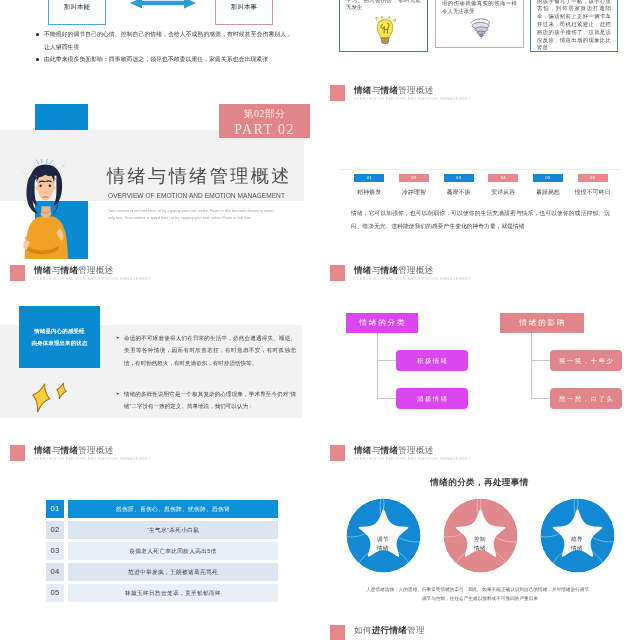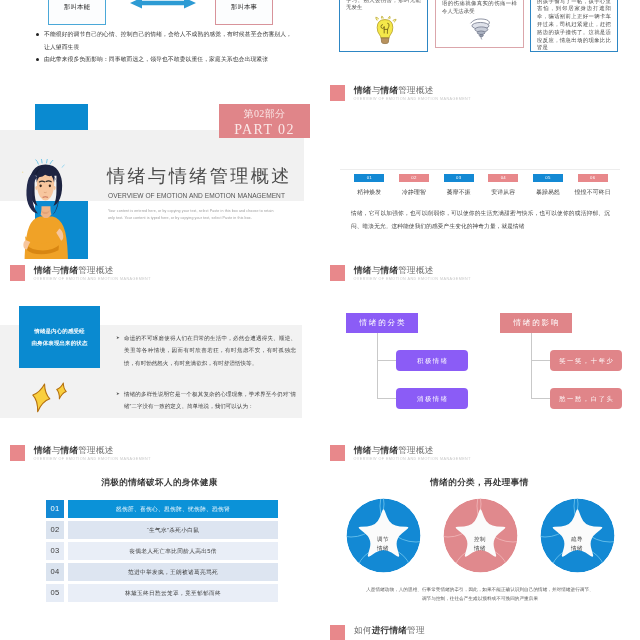--- a/index.html
+++ b/index.html
@@ -64,21 +64,21 @@
   .s5-b2{left:124px;top:128px;width:172px;}
   .s5-spark{position:absolute;left:24px;top:119px;width:46px;height:40px;}
 
   
   .s6-root{position:absolute;height:20px;line-height:20px;text-align:center;color:#fff;
            font-size:7.6px;letter-spacing:1.8px;text-indent:1.8px;}
   .s6-ch{position:absolute;height:21px;line-height:21px;text-align:center;color:#fff;
          font-size:6.3px;letter-spacing:1.6px;text-indent:1.6px;border-radius:4px;}
   .s6-v{position:absolute;width:1px;background:#c9c9c9;}
   .s6-h{position:absolute;height:1px;background:#c9c9c9;}
-  .bluebg{background:#8b5cf6}
+  .bluebg{background:#d946ef}
   .pinkbg{background:#e08589}
 
   
   .s7-title{position:absolute;left:0;right:0;top:37px;text-align:center;font-size:8.6px;
             color:#3c3c3c;font-weight:700;letter-spacing:.35px;}
   .s7-tbl{position:absolute;left:46px;top:60px;width:232px;}
   .s7-r{display:flex;height:18px;margin-bottom:3px;}
   .s7-r .n{flex:0 0 18px;text-align:center;line-height:18px;font-size:7.6px;color:#3b3b3b;
            background:#dae3ef;letter-spacing:.2px;}
   .s7-r .c{flex:1 1 auto;margin-left:4px;line-height:18px;text-align:center;font-size:5.7px;
@@ -297,35 +297,34 @@
       </div>
       <div class="s6-v" style="left:57px;top:72px;height:67px"></div>
       <div class="s6-h" style="left:57px;top:100px;width:20px"></div>
       <div class="s6-h" style="left:57px;top:138px;width:20px"></div>
       <div class="s6-root bluebg" style="left:26px;top:53px;width:72px">情绪的分类</div>
       <div class="s6-ch bluebg" style="left:76px;top:90px;width:72px">积极情绪</div>
       <div class="s6-ch bluebg" style="left:76px;top:128px;width:72px">消极情绪</div>
       <div class="s6-v" style="left:211px;top:72px;height:67px"></div>
       <div class="s6-h" style="left:211px;top:100px;width:20px"></div>
       <div class="s6-h" style="left:211px;top:138px;width:20px"></div>
-      <div class="s6-root pinkbg" style="left:180px;top:53px;width:72px">情绪的影响</div>
+      <div class="s6-root pinkbg" style="left:180px;top:53px;width:84px">情绪的影响</div>
       <div class="s6-ch pinkbg" style="left:230px;top:90px;width:72px">笑一笑，十年少</div>
       <div class="s6-ch pinkbg" style="left:230px;top:128px;width:72px">愁一愁，白了头</div>
     </div>
   </div>
   <div class="row">
     <div class="slide">
       <div class="hdr">
         <div class="sq"></div>
         <div class="tw">
           <div class="t1"><b>情绪</b>与<b>情绪</b>管理概述</div>
           <div class="t2">OVERVIEW OF EMOTION AND EMOTION MANAGEMENT</div>
         </div>
       </div>
-      <div class="s7-title">消极的情绪破坏人的身体健康</div>
       <div class="s7-tbl">
         <div class="s7-r hl">
             <span class="n">01</span>
             <span class="c">怒伤肝、喜伤心、思伤脾、忧伤肺、恐伤肾</span>
           </div>
         <div class="s7-r">
             <span class="n">02</span>
             <span class="c">“生气水”杀死小白鼠</span>
           </div>
         <div class="s7-r alt">

